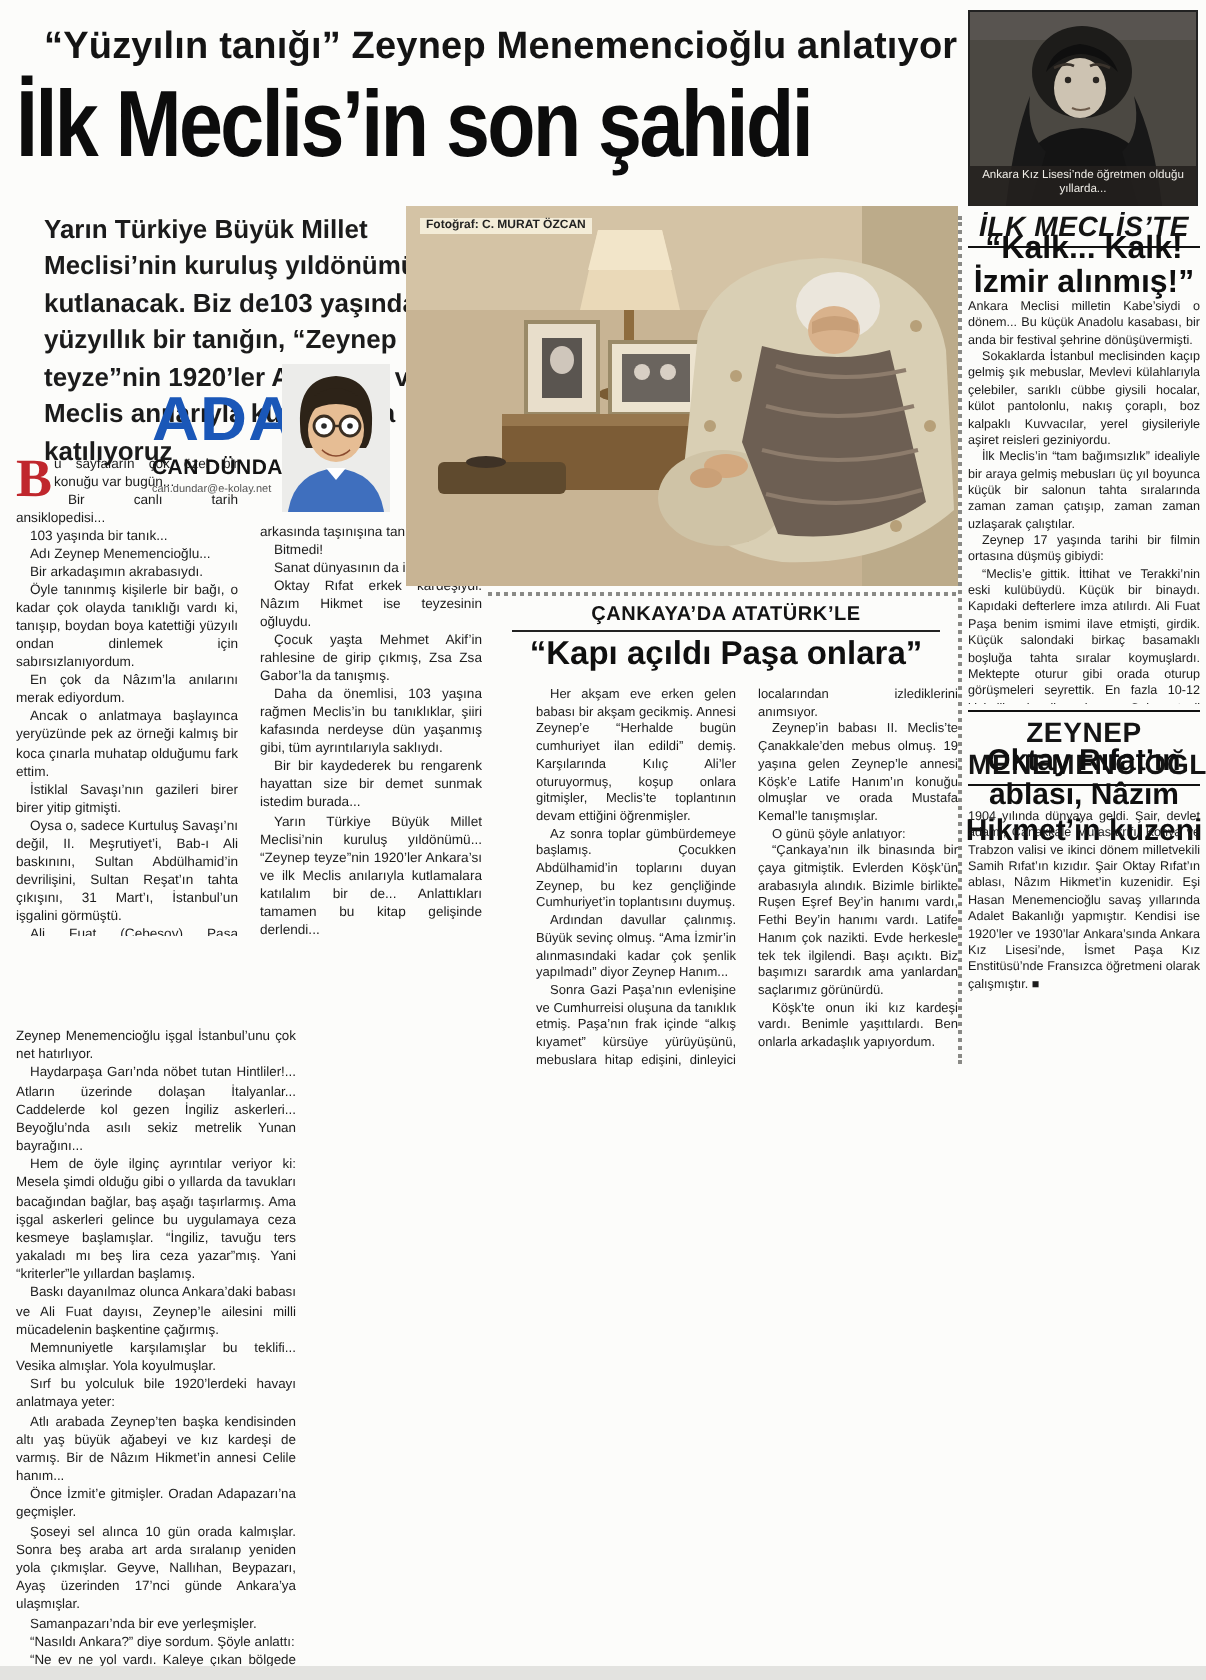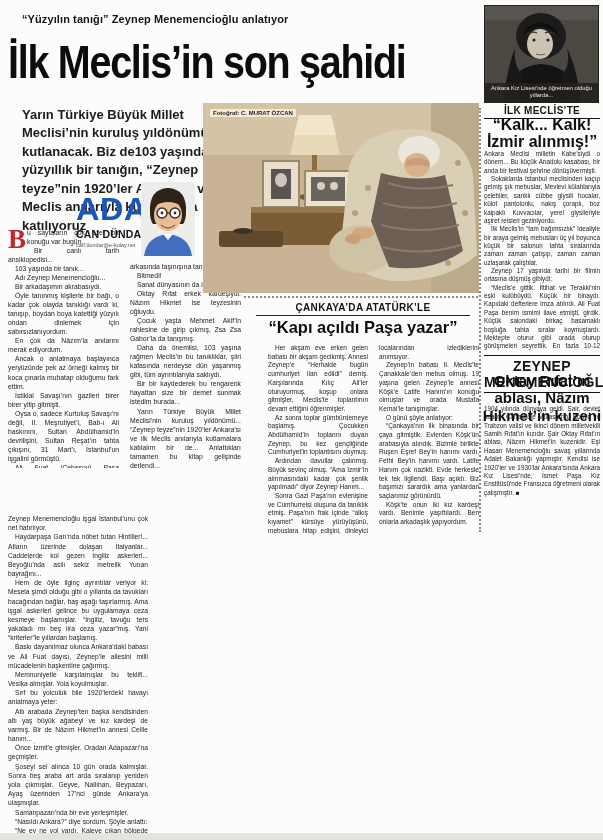--- a/index.html
+++ b/index.html
@@ -1,19 +1,19 @@
 <!DOCTYPE html>
 <html><head>
 <meta charset="utf-8">
 <style>
   * { margin:0; padding:0; box-sizing:border-box; }
   html,body { width:603px; height:840px; }
   body { background:#e8e8e6; font-family:"Liberation Sans", sans-serif; }
   .page { position:relative; width:603px; height:840px; background:#fcfcfa; overflow:hidden; color:#141414; }
-  .kicker { position:absolute; left:22px; top:13px; font-size:11px; font-weight:bold; letter-spacing:.1px; }
+  .kicker { position:absolute; left:22px; top:13px; font-size:19px; font-weight:bold; letter-spacing:.1px; }
   .headline { position:absolute; left:8px; top:34px; font-size:47px; font-weight:900; letter-spacing:-1.5px; white-space:nowrap; transform:scaleX(.84); transform-origin:left center; color:#0c0c0c; }
   .deck { position:absolute; left:22px; top:106px; width:214px; font-size:13px; line-height:1.42; font-weight:600; color:#1b1b1b; }
 
   
   .ada-logo { position:absolute; left:76px; top:192px; font-size:31px; font-weight:900; color:#1a57b8; letter-spacing:.5px; transform:scaleX(1.05); transform-origin:left; }
   .ada-name { position:absolute; left:76px; top:228px; font-size:10.5px; font-weight:bold; letter-spacing:.2px; }
   .ada-mail { position:absolute; left:76px; top:242px; font-size:5.5px; color:#555; }
   .ada-photo { position:absolute; left:141px; top:182px; width:54px; height:74px; overflow:hidden; }
 
   
@@ -37,21 +37,21 @@
   .sub-headline { position:absolute; text-align:center; font-weight:bold; color:#0f0f0f; }
 
   
   .dotline-h { position:absolute; border-top:2px dotted #8a8a86; }
   .dotline-v { position:absolute; border-left:2px dotted #8a8a86; }
   #cankaya-kicker { left:256px; top:300px; width:214px; border-top:none; border-bottom:1px solid #222; font-size:10px; }
   #cankaya-headline { left:246px; top:318px; width:234px; font-size:16.5px; }
   .cankaya-cols { position:absolute; left:268px; top:344px; width:211px; height:192px; column-count:2; column-gap:11px; font-size:6.5px; line-height:1.34; text-align:justify; overflow:hidden; color:#1c1c1c; }
 
   
-  #ilk-kicker { left:484px; top:103px; width:116px; border-top:none; font-size:10px; }
+  #ilk-kicker { left:484px; top:103px; width:116px; border-top:none; font-size:14px;font-style:italic; }
   #ilk-headline { left:482px; top:117px; width:120px; font-size:16px; line-height:1.05; }
   #ilk-body { left:484px; top:150px; width:116px; height:202px; font-size:6.3px; }
   #zeynep-kicker { left:484px; top:355px; width:116px; font-size:14px; }
   #zeynep-headline { left:481px; top:372px; width:122px; font-size:15px; line-height:1.15;text-align:center; }
   #zeynep-body { left:484px; top:405px; width:116px; height:100px; font-size:6.3px; }
 
   
   #ankara-kicker { left:8px; top:468px; width:140px; font-size:10px; }
   #ankara-headline { left:8px; top:487px; width:140px; font-size:15.5px; }
   #ankara-body { left:8px; top:514px; width:140px; height:320px; font-size:6.7px; line-height:1.37; }
@@ -171,21 +171,21 @@
       <path d="M30 42 Q28 60 38 70 L30 97 L18 97 Q22 62 30 42 Z" fill="#181818"></path>
       <path d="M82 42 Q86 60 76 70 L84 97 L96 97 Q92 62 82 42 Z" fill="#181818"></path>
     </svg>
     <div class="portrait-caption">Ankara Kız Lisesi’nde öğretmen olduğu yıllarda...</div>
   </div>
 
   <div class="dotline-v" style="left:479px; top:108px; height:424px;"></div>
   <div class="dotline-h" style="left:244px; top:296px; width:234px;"></div>
 
   <div class="rule-kicker" id="cankaya-kicker">ÇANKAYA’DA ATATÜRK’LE</div>
-  <div class="sub-headline" id="cankaya-headline">“Kapı açıldı Paşa yazar”</div>
+  <div class="sub-headline" id="cankaya-headline">“Kapı açıldı Paşa onlara”</div>
   <div class="cankaya-cols">
     <div class="flowlist">
         <p class="para">Her akşam eve erken gelen babası bir akşam gecikmiş. Annesi Zeynep’e “Herhalde bugün cumhuriyet ilan edildi” demiş. Karşılarında Kılıç Ali’ler oturuyormuş, koşup onlara gitmişler, Meclis’te toplantının devam ettiğini öğrenmişler.</p>
         <p class="para">Az sonra toplar gümbürdemeye başlamış. Çocukken Abdülhamid’in toplarını duyan Zeynep, bu kez gençliğinde Cumhuriyet’in toplantısını duymuş.</p>
         <p class="para">Ardından davullar çalınmış. Büyük sevinç olmuş. “Ama İzmir’in alınmasındaki kadar çok şenlik yapılmadı” diyor Zeynep Hanım...</p>
         <p class="para">Sonra Gazi Paşa’nın evlenişine ve Cumhurreisi oluşuna da tanıklık etmiş. Paşa’nın frak içinde “alkış kıyamet” kürsüye yürüyüşünü, mebuslara hitap edişini, dinleyici localarından izlediklerini anımsıyor.</p>
         <p class="para">Zeynep’in babası II. Meclis’te Çanakkale’den mebus olmuş. 19 yaşına gelen Zeynep’le annesi Köşk’e Latife Hanım’ın konuğu olmuşlar ve orada Mustafa Kemal’le tanışmışlar.</p>
         <p class="para">O günü şöyle anlatıyor:</p>
       </div>
     <div class="flowlist">

